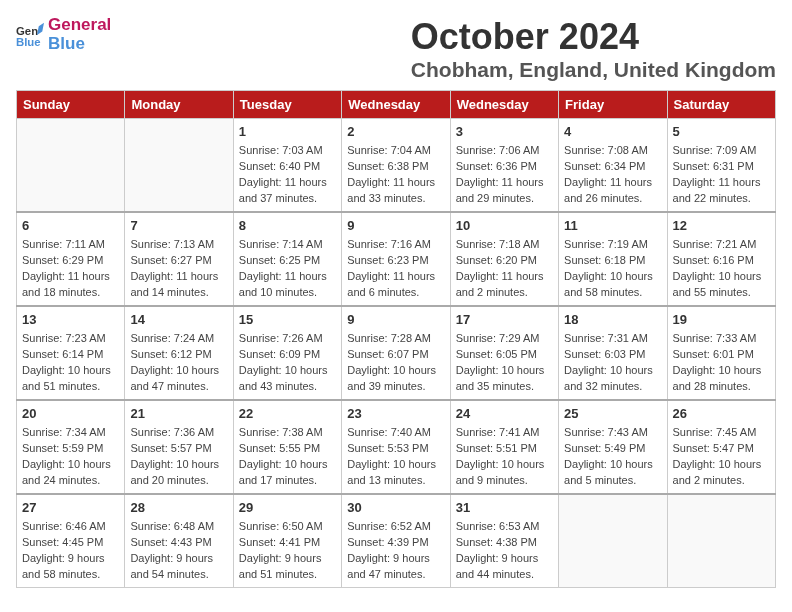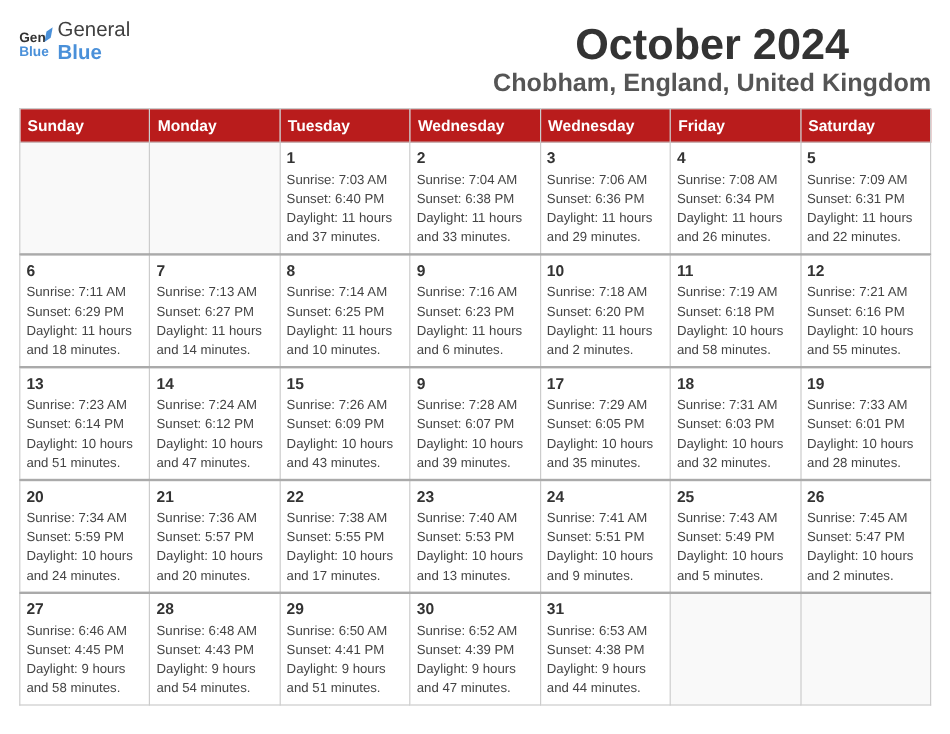--- a/index.html
+++ b/index.html
@@ -20,21 +20,21 @@
     .logo {
       display: flex;
       align-items: center;
       gap: 4px;
     }
     .logo-icon {
       width: 28px;
       height: 28px;
     }
     .title-area {
-      text-align: center;
+      text-align: left;
     }
     .month-title {
       font-size: 36px;
       font-weight: bold;
       color: #333;
     }
     .subtitle {
       font-size: 21px;
       color: #555;
       font-weight: 700;
@@ -84,21 +84,21 @@
 <body>
 
 <div class="header-area">
   <div class="logo">
     <svg class="logo-icon" viewBox="0 0 32 32">
       <text x="0" y="16" font-size="13" font-weight="bold" fill="#333">Gen</text>
       <text x="0" y="29" font-size="13" font-weight="bold" fill="#4a90d9">Blue</text>
       <polygon points="26,6 32,2 30,12 24,16" fill="#4a90d9"></polygon>
     </svg>
     <div>
-      <div style="font-size:17px;font-weight:normal;color:#404040;line-height:1.1;">General</div>
+      <div style="font-size:17px;font-weight:bold;color:#be185d;line-height:1.1;">General</div>
       <div style="font-size:17px;font-weight:bold;color:#4a90d9;line-height:1.1;">Blue</div>
     </div>
   </div>
   <div class="title-area">
     <div class="month-title">October 2024</div>
     <div class="subtitle">Chobham, England, United Kingdom</div>
   </div>
 </div>
 
 <table class="calendar">

